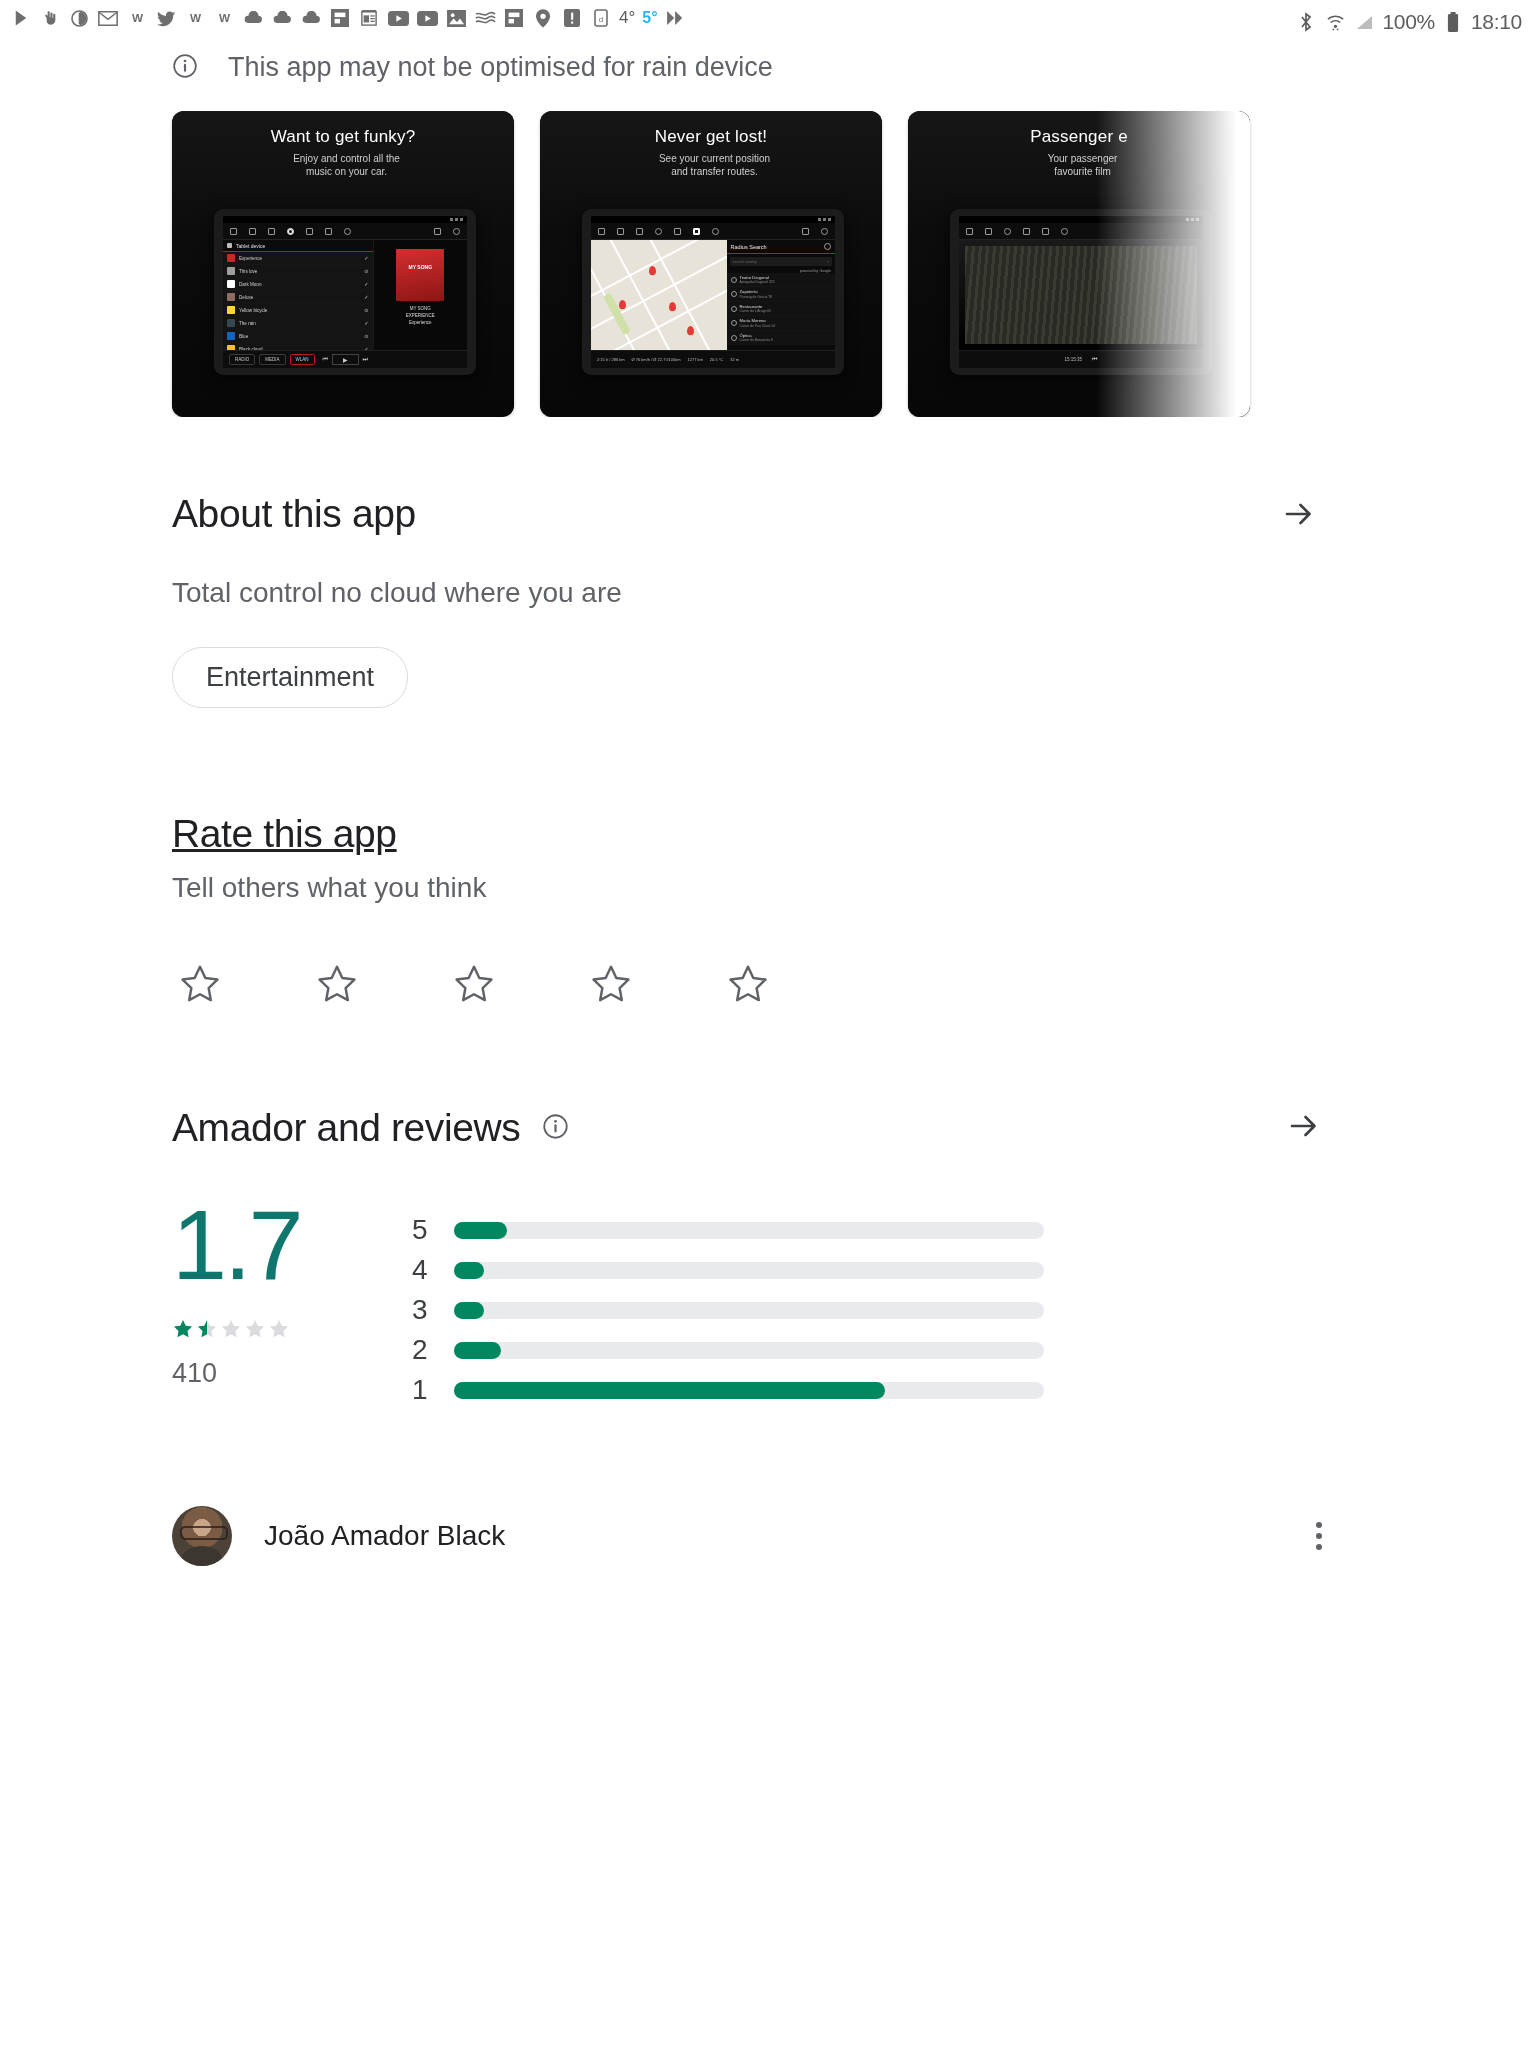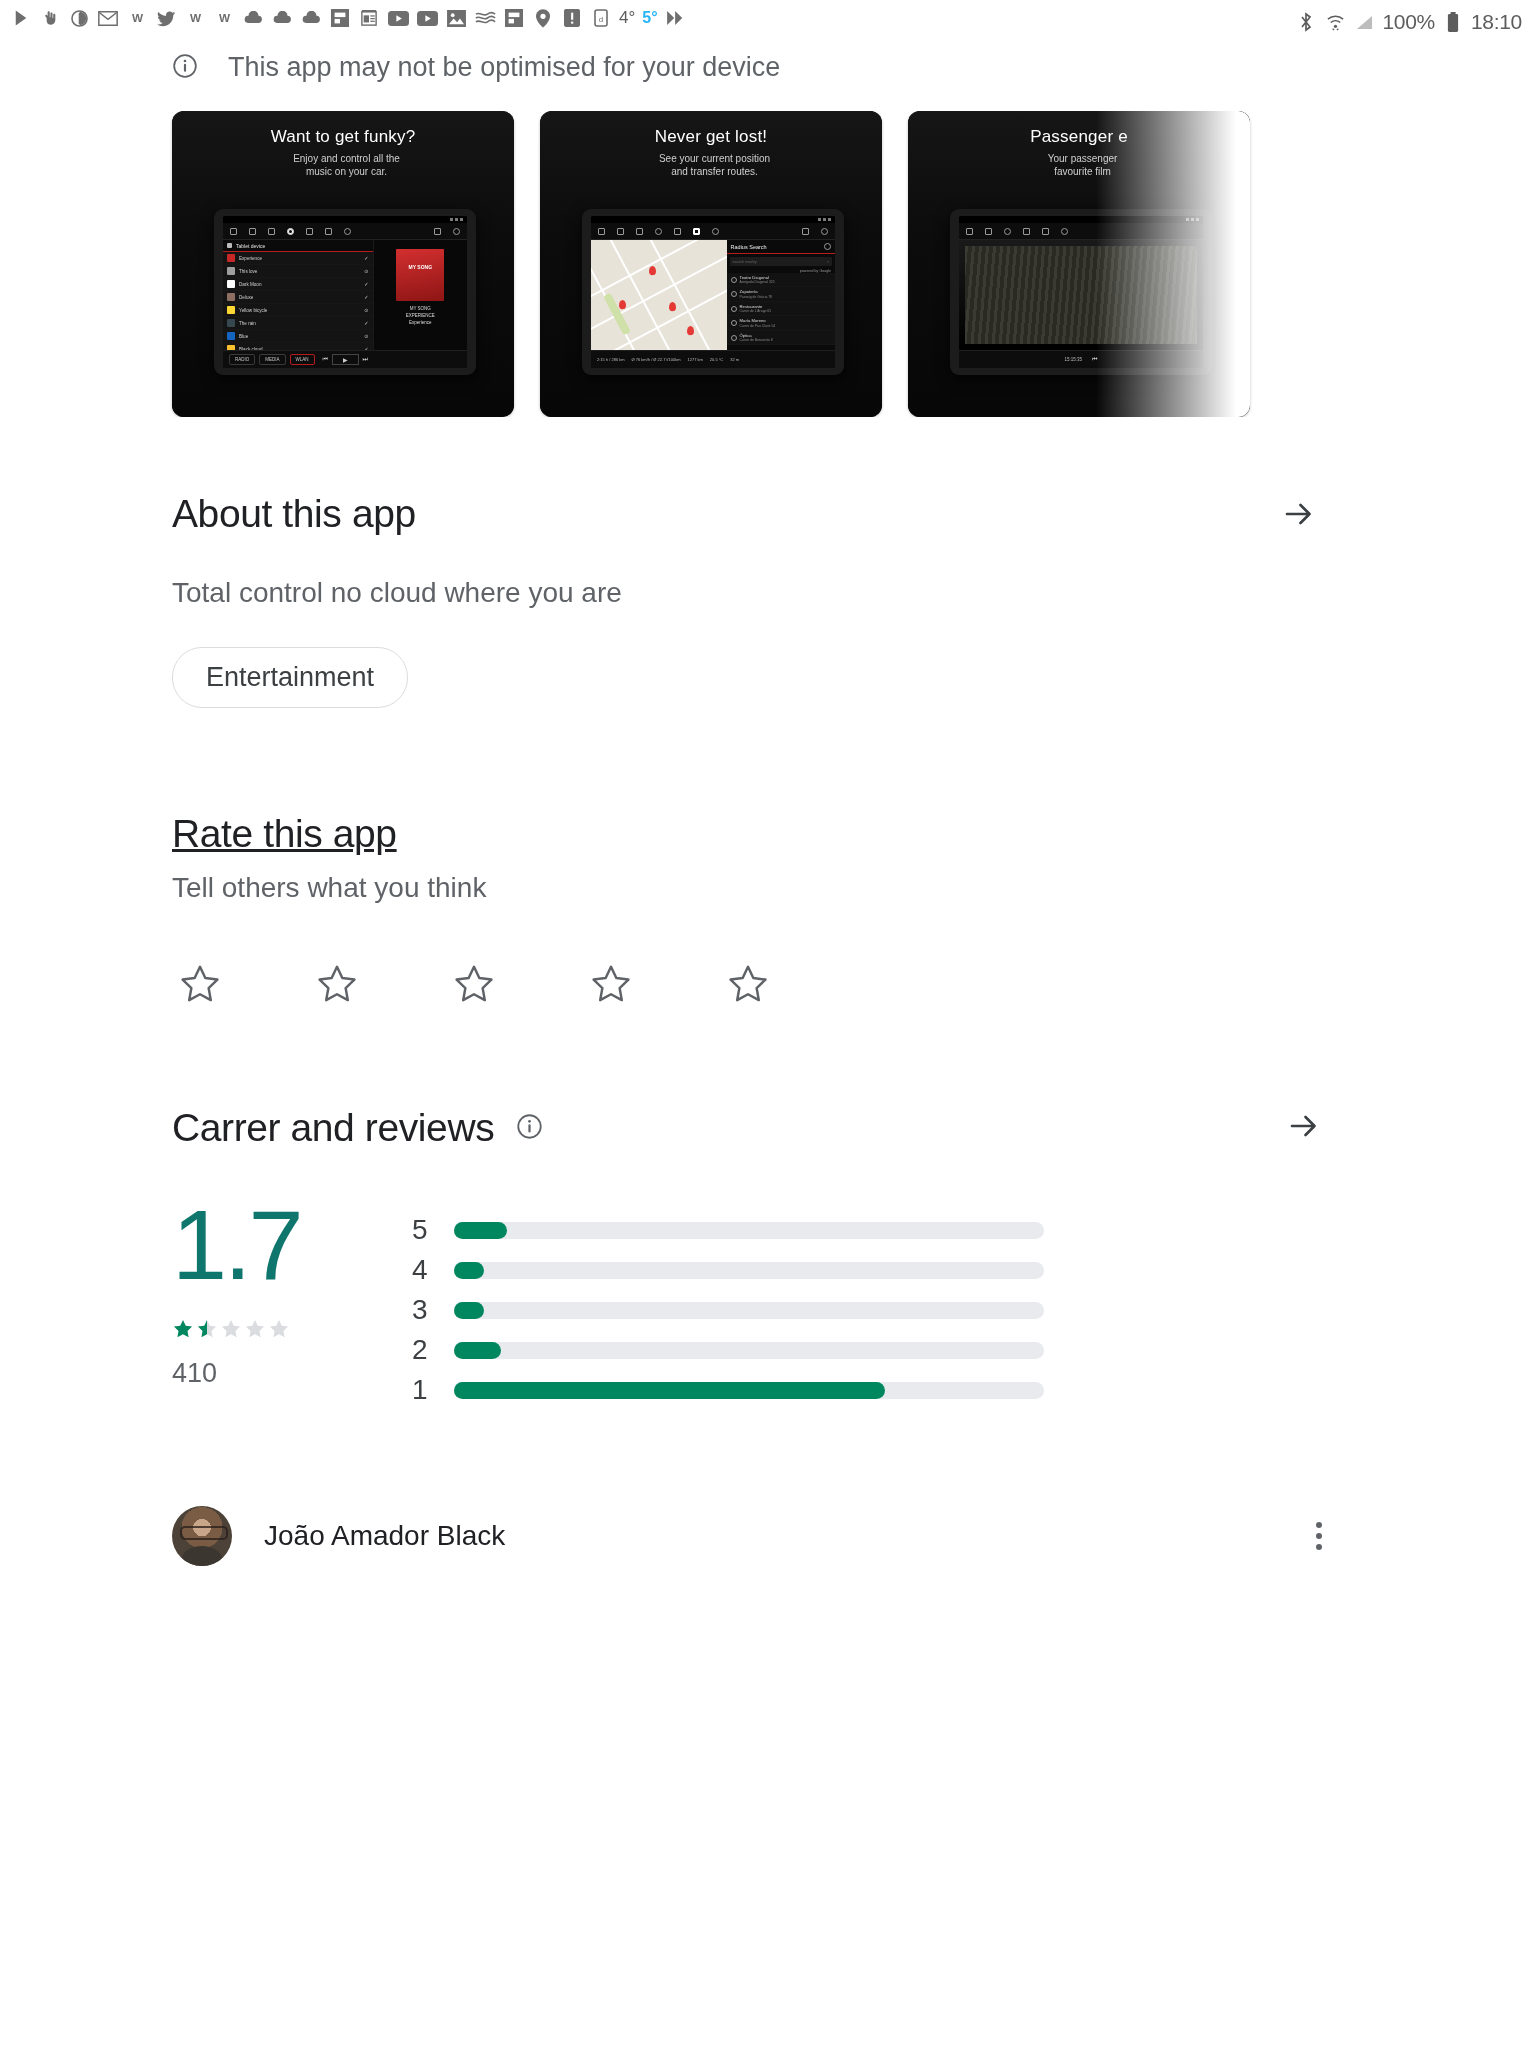--- a/index.html
+++ b/index.html
@@ -456,21 +456,21 @@
 </div>
 
 <div class="notice">
   <span class="info-ico">
     <svg width="26" height="26" viewBox="0 0 24 24">
         <circle cx="12" cy="12" r="10" fill="none" stroke="#5f6368" stroke-width="1.6"></circle>
         <circle cx="12" cy="7.4" r="1.25" fill="#5f6368"></circle>
         <rect x="11" y="10" width="2" height="7.4" rx="1" fill="#5f6368"></rect>
       </svg>
   </span>
-  <span class="notice-text">This app may not be optimised for your device</span>
+  <span class="notice-text">This app may not be optimised for rain device</span>
 </div>
 
 <div class="shots">
 
   <div class="shot">
     <div class="shot-bg"></div>
     <div class="shot-title">Want to get funky?</div>
     <div class="shot-sub">Enjoy and control all the<br>music on your car.</div>
     <div class="tablet">
       <div class="tab-screen">
@@ -713,21 +713,21 @@
           <path d="M12 2.6l2.9 6.1 6.6.9-4.8 4.6 1.2 6.6L12 17.6 6.1 20.8l1.2-6.6-4.8-4.6 6.6-.9z" fill="none" stroke="#5f6368" stroke-width="1.35" stroke-linejoin="round"></path>
         </svg></span>
     <span class="star-ico"><svg viewBox="0 0 24 24" width="44" height="44">
           <path d="M12 2.6l2.9 6.1 6.6.9-4.8 4.6 1.2 6.6L12 17.6 6.1 20.8l1.2-6.6-4.8-4.6 6.6-.9z" fill="none" stroke="#5f6368" stroke-width="1.35" stroke-linejoin="round"></path>
         </svg></span>
   </div>
 </div>
 
 <div class="section">
   <div class="rr-title-row">
-    <span class="h2">Carrer and reviews</span>
+    <span class="h2">Amador and reviews</span>
     <span class="rr-info">
       <svg width="27" height="27" viewBox="0 0 24 24">
           <circle cx="12" cy="12" r="10" fill="none" stroke="#5f6368" stroke-width="1.6"></circle>
           <circle cx="12" cy="7.4" r="1.25" fill="#5f6368"></circle>
           <rect x="11" y="10" width="2" height="7.4" rx="1" fill="#5f6368"></rect>
         </svg>
     </span>
     <span class="rr-arrow">
       <svg width="36" height="36" viewBox="0 0 24 24">
           <path d="M4 12h15M13 6l6 6-6 6" fill="none" stroke="#3c4043" stroke-width="1.8" stroke-linecap="round" stroke-linejoin="round"></path>

